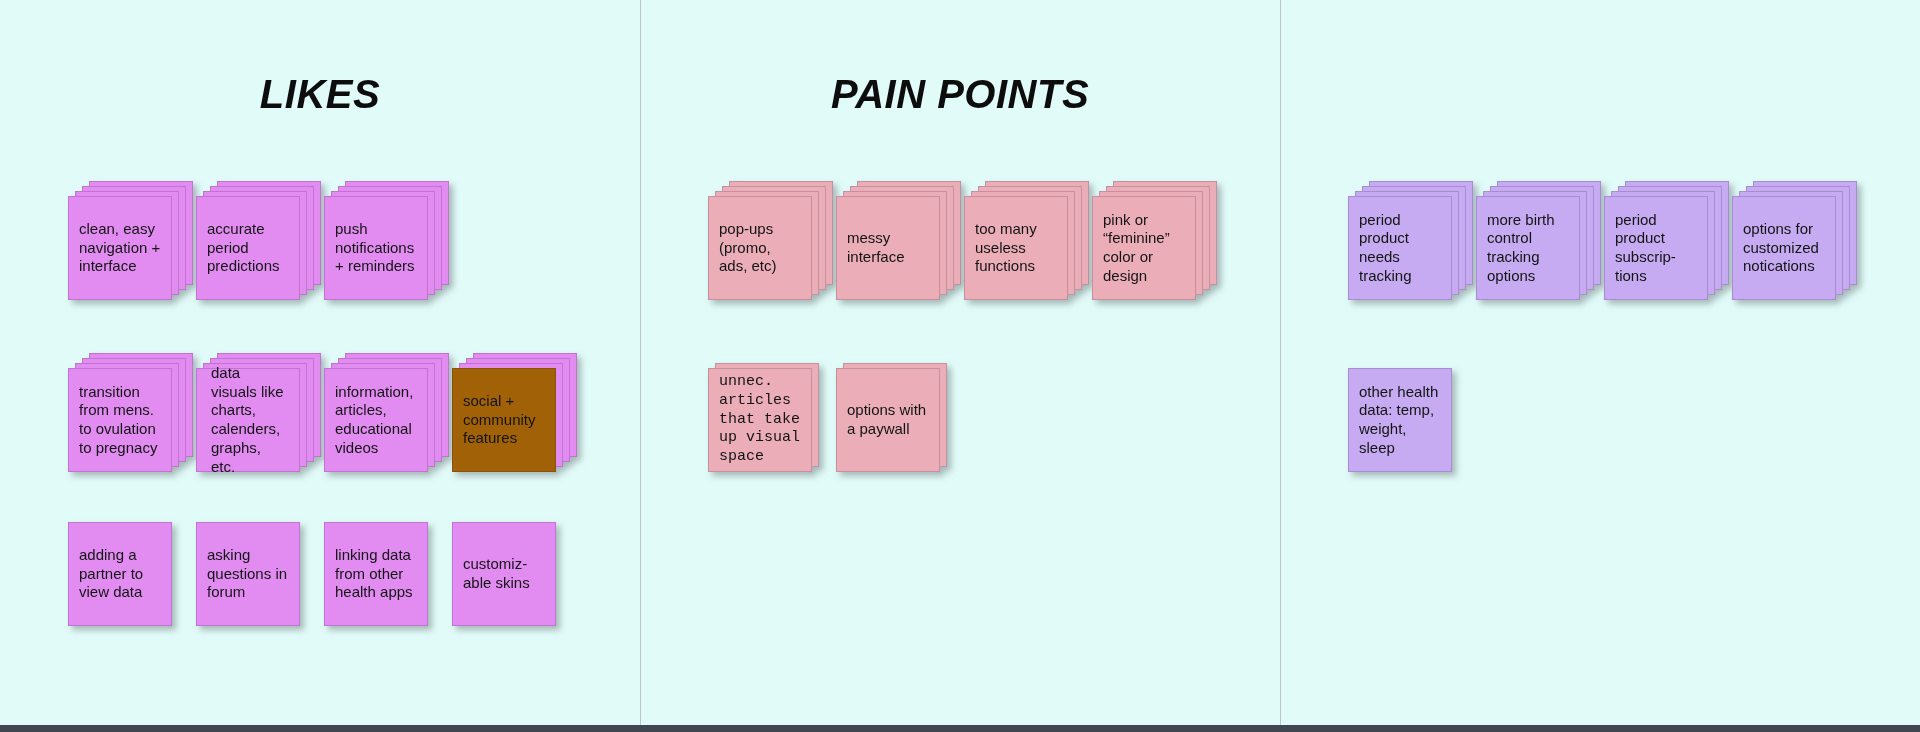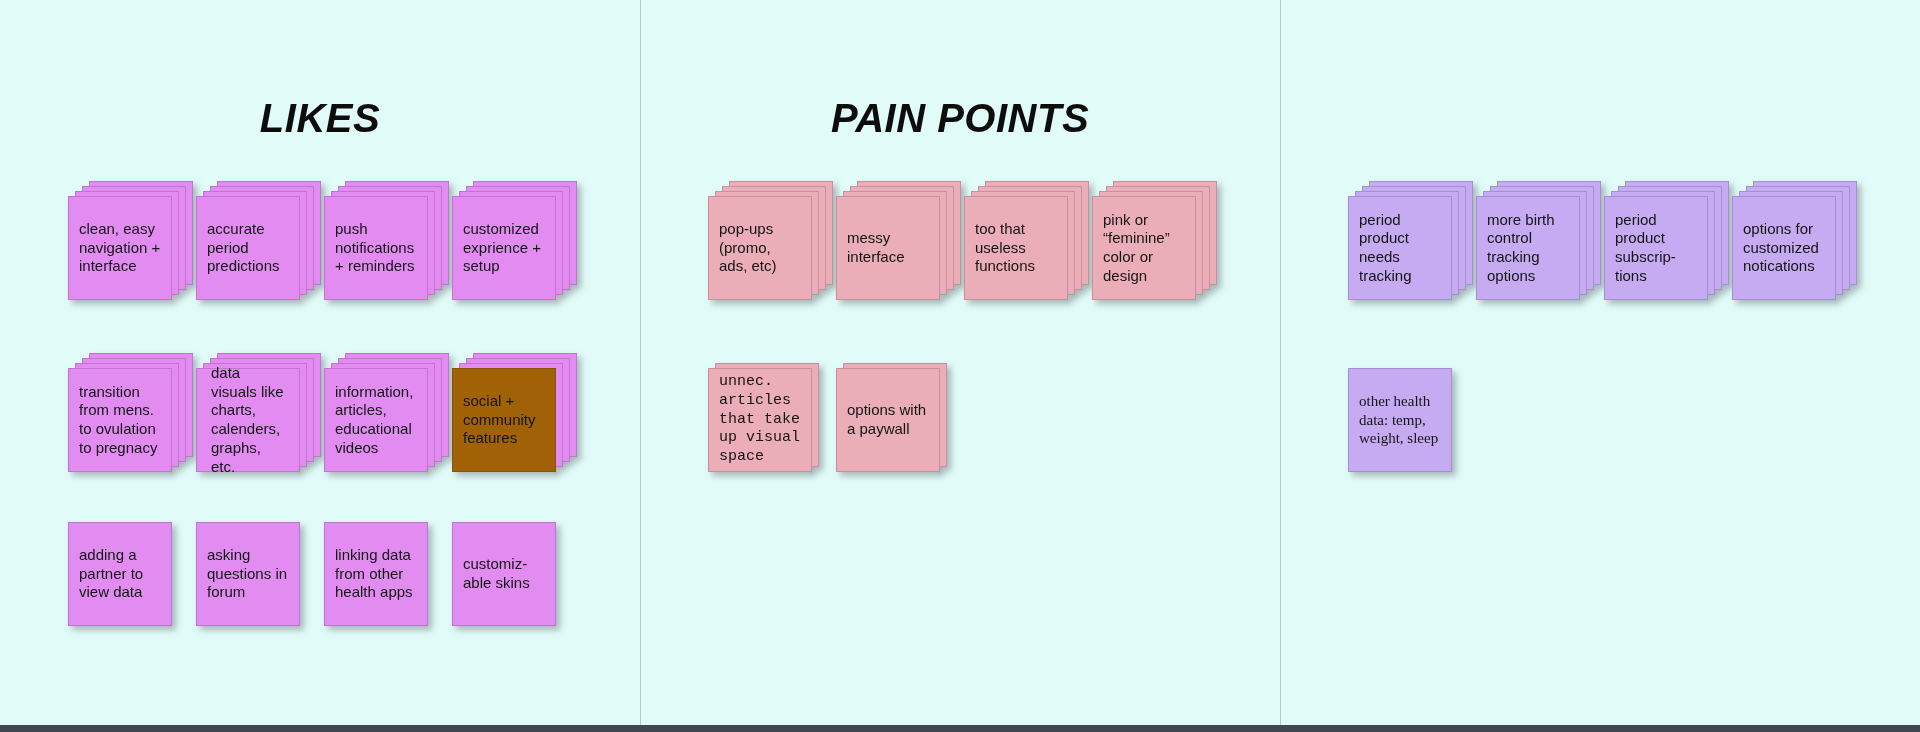--- a/index.html
+++ b/index.html
@@ -27,21 +27,21 @@
     position: absolute;
     top: 0;
     bottom: 0;
     width: 1px;
     background: var(--divider, #b9c9cb);
   }
   .divider.d1 { left: 640px; }
   .divider.d2 { left: 1280px; }
   .col-title {
     margin: 0;
-    padding-top: 96px;
+    padding-top: 72px;
     text-align: center;
     font-size: 40px;
     font-style: italic;
     font-weight: bold;
     letter-spacing: 0.5px;
     color: var(--title-color, #0d0d0d);
   }
   .rows {
     position: absolute;
     inset: 0;
@@ -111,28 +111,20 @@
             </div>
           </div>
           <div class="note">
             <div class="sheet back" style="background: rgb(226, 140, 242); transform: translate(21px, -15px);"></div>
             <div class="sheet back" style="background: rgb(226, 140, 242); transform: translate(14px, -10px);"></div>
             <div class="sheet back" style="background: rgb(226, 140, 242); transform: translate(7px, -5px);"></div>
             <div class="sheet front" style="background: rgb(226, 140, 242);">
               <span class="note-text">push notifications + reminders</span>
             </div>
           </div>
-          <div class="note">
-            <div class="sheet back" style="background: rgb(226, 140, 242); transform: translate(21px, -15px);"></div>
-            <div class="sheet back" style="background: rgb(226, 140, 242); transform: translate(14px, -10px);"></div>
-            <div class="sheet back" style="background: rgb(226, 140, 242); transform: translate(7px, -5px);"></div>
-            <div class="sheet front" style="background: rgb(226, 140, 242);">
-              <span class="note-text">customized exprience + setup</span>
-            </div>
-          </div>
         </div>
         <div class="note-row r1">
           <div class="note">
             <div class="sheet back" style="background: rgb(226, 140, 242); transform: translate(21px, -15px);"></div>
             <div class="sheet back" style="background: rgb(226, 140, 242); transform: translate(14px, -10px);"></div>
             <div class="sheet back" style="background: rgb(226, 140, 242); transform: translate(7px, -5px);"></div>
             <div class="sheet front" style="background: rgb(226, 140, 242);">
               <span class="note-text">transition from mens. to ovulation to pregnacy</span>
             </div>
           </div>
@@ -204,21 +196,21 @@
             <div class="sheet back" style="background: rgb(235, 174, 184); transform: translate(7px, -5px);"></div>
             <div class="sheet front" style="background: rgb(235, 174, 184);">
               <span class="note-text">messy interface</span>
             </div>
           </div>
           <div class="note">
             <div class="sheet back" style="background: rgb(235, 174, 184); transform: translate(21px, -15px);"></div>
             <div class="sheet back" style="background: rgb(235, 174, 184); transform: translate(14px, -10px);"></div>
             <div class="sheet back" style="background: rgb(235, 174, 184); transform: translate(7px, -5px);"></div>
             <div class="sheet front" style="background: rgb(235, 174, 184);">
-              <span class="note-text">too that useless functions</span>
+              <span class="note-text">too many useless functions</span>
             </div>
           </div>
           <div class="note">
             <div class="sheet back" style="background: rgb(235, 174, 184); transform: translate(21px, -15px);"></div>
             <div class="sheet back" style="background: rgb(235, 174, 184); transform: translate(14px, -10px);"></div>
             <div class="sheet back" style="background: rgb(235, 174, 184); transform: translate(7px, -5px);"></div>
             <div class="sheet front" style="background: rgb(235, 174, 184);">
               <span class="note-text">pink or “feminine” color or design</span>
             </div>
           </div>
@@ -271,21 +263,21 @@
             <div class="sheet back" style="background: rgb(198, 171, 242); transform: translate(21px, -15px);"></div>
             <div class="sheet back" style="background: rgb(198, 171, 242); transform: translate(14px, -10px);"></div>
             <div class="sheet back" style="background: rgb(198, 171, 242); transform: translate(7px, -5px);"></div>
             <div class="sheet front" style="background: rgb(198, 171, 242);">
               <span class="note-text">options for customized notications</span>
             </div>
           </div>
         </div>
         <div class="note-row r1">
           <div class="note">
-            <div class="sheet front" style="background: rgb(198, 171, 242); font-family: Liberation Serif, serif;">
+            <div class="sheet front" style="background: rgb(198, 171, 242);">
               <span class="note-text">other health data: temp, weight, sleep</span>
             </div>
           </div>
         </div>
       </div>
   </section>
 
   <div class="divider d1"></div>
   <div class="divider d2"></div>
 </div>

